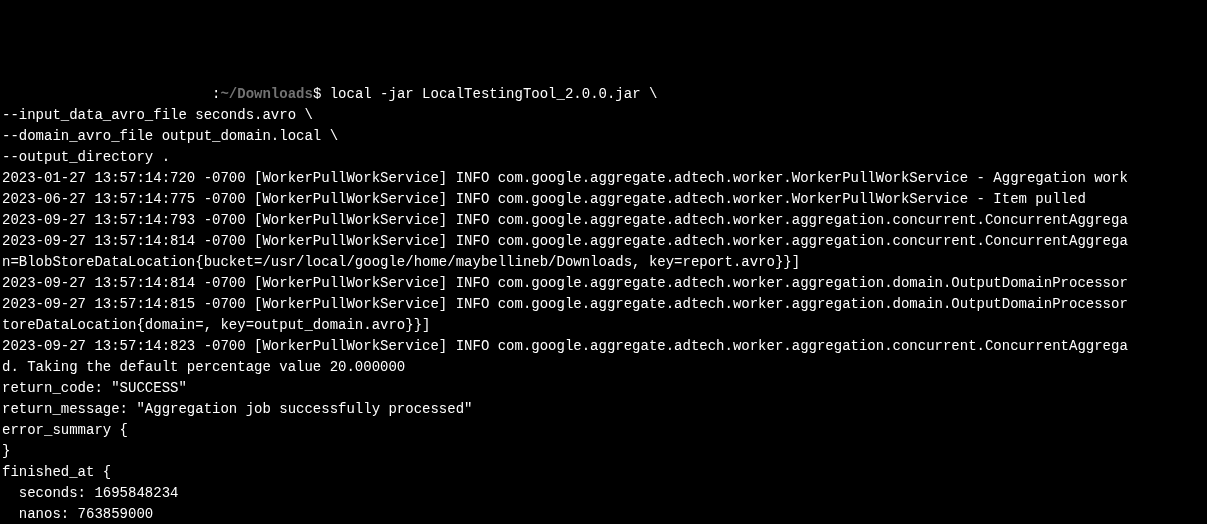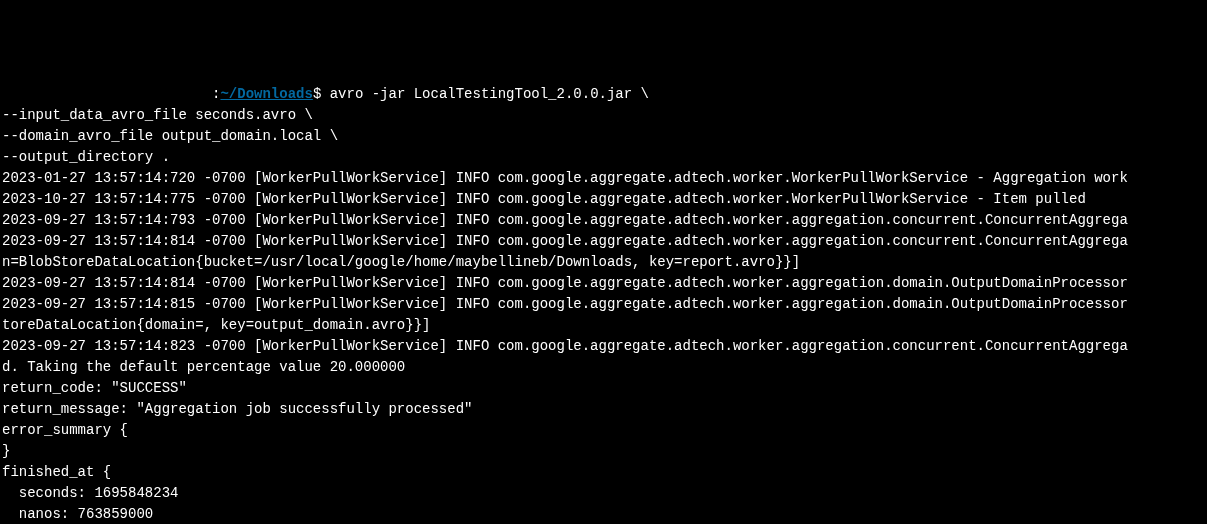--- a/index.html
+++ b/index.html
@@ -20,39 +20,38 @@
       white-space: pre;
     }
     .terminal {
       padding: 0 2px;
     }
     .prompt-host {
       background: #000000;
       color: #000000;
     }
     .prompt-path {
-      color: #0369a1;
+      color: #737373;
       font-weight: bold;
-      text-decoration: underline;
     }
     .prompt-dollar {
       color: #ffffff;
     }
   </style>
 </head>
 <body>
 
 
 
-<div class="terminal"><span class="prompt-host">                         </span><span>:</span><span class="prompt-path">~/Downloads</span><span class="prompt-dollar">$ </span><span>avro -jar LocalTestingTool_2.0.0.jar \</span>
+<div class="terminal"><span class="prompt-host">                         </span><span>:</span><span class="prompt-path">~/Downloads</span><span class="prompt-dollar">$ </span><span>local -jar LocalTestingTool_2.0.0.jar \</span>
 <span>--input_data_avro_file seconds.avro \</span>
 <span>--domain_avro_file output_domain.local \</span>
 <span>--output_directory .</span>
 <span>2023-01-27 13:57:14:720 -0700 [WorkerPullWorkService] INFO com.google.aggregate.adtech.worker.WorkerPullWorkService - Aggregation work</span>
-<span>2023-10-27 13:57:14:775 -0700 [WorkerPullWorkService] INFO com.google.aggregate.adtech.worker.WorkerPullWorkService - Item pulled</span>
+<span>2023-06-27 13:57:14:775 -0700 [WorkerPullWorkService] INFO com.google.aggregate.adtech.worker.WorkerPullWorkService - Item pulled</span>
 <span>2023-09-27 13:57:14:793 -0700 [WorkerPullWorkService] INFO com.google.aggregate.adtech.worker.aggregation.concurrent.ConcurrentAggrega</span>
 <span>2023-09-27 13:57:14:814 -0700 [WorkerPullWorkService] INFO com.google.aggregate.adtech.worker.aggregation.concurrent.ConcurrentAggrega</span>
 <span>n=BlobStoreDataLocation{bucket=/usr/local/google/home/maybellineb/Downloads, key=report.avro}}]</span>
 <span>2023-09-27 13:57:14:814 -0700 [WorkerPullWorkService] INFO com.google.aggregate.adtech.worker.aggregation.domain.OutputDomainProcessor</span>
 <span>2023-09-27 13:57:14:815 -0700 [WorkerPullWorkService] INFO com.google.aggregate.adtech.worker.aggregation.domain.OutputDomainProcessor</span>
 <span>toreDataLocation{domain=, key=output_domain.avro}}]</span>
 <span>2023-09-27 13:57:14:823 -0700 [WorkerPullWorkService] INFO com.google.aggregate.adtech.worker.aggregation.concurrent.ConcurrentAggrega</span>
 <span>d. Taking the default percentage value 20.000000</span>
 <span>return_code: "SUCCESS"</span>
 <span>return_message: "Aggregation job successfully processed"</span>

